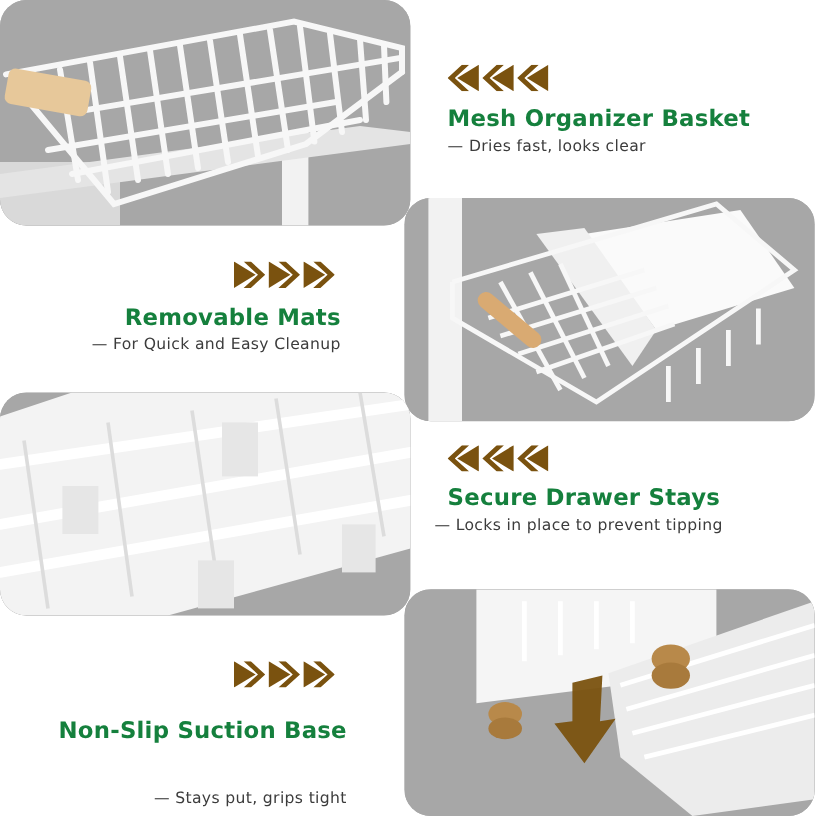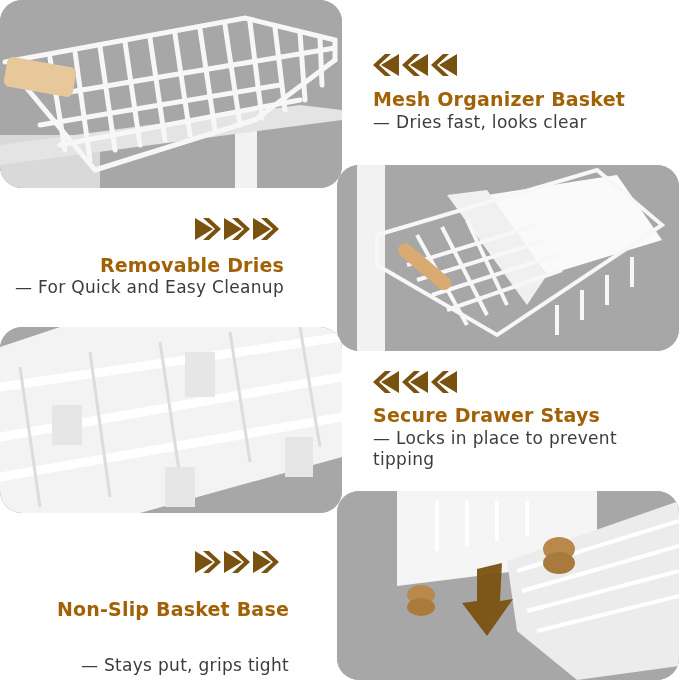--- a/index.html
+++ b/index.html
@@ -1,22 +1,22 @@
 <!DOCTYPE html>
 <html><head>
 <meta charset="utf-8">
 <style>
   html, body { margin:0; padding:0; background:#ffffff; }
   body { width:679px; height:680px; position:relative; overflow:hidden; font-family:"DejaVu Sans", sans-serif; }
   .panel { position:absolute; border-radius:22px; overflow:hidden; background:#a7a7a7; }
   .panel svg { display:block; width:100%; height:100%; }
   .arrows { position:absolute; height:22px; }
   .arrows svg { display:block; height:22px; }
-  .feature-title { position:absolute; font-weight:bold; font-size:19px; color:#a16207; letter-spacing:0.2px; white-space:nowrap; }
-  .feature-sub { position:absolute; font-size:17px; color:#3c3c3c; letter-spacing:0.3px; line-height:21px; }
+  .feature-title { position:absolute; font-weight:bold; font-size:19px; color:#15803d; letter-spacing:0.2px; white-space:nowrap; }
+  .feature-sub { position:absolute; font-size:13px; color:#3c3c3c; letter-spacing:0.3px; line-height:21px; }
   .right { text-align:right; }
 </style>
 </head>
 <body>
 
 <div class="panel" style="left:0;top:0;width:342px;height:188px;">
   <svg viewBox="0 0 342 188">
     <rect width="342" height="188" fill="#a7a7a7"></rect>
     <rect x="0" y="135" width="100" height="53" fill="#d9d9d9"></rect>
     <rect x="235" y="110" width="22" height="78" fill="#f2f2f2"></rect>
@@ -88,21 +88,21 @@
     <g fill="#7a520f">
       <polygon points="0,0 18,11 0,22"></polygon>
         <polygon points="8,0 14,0 26,11 14,22 8,22 20,11"></polygon>
       <polygon points="29,0 47,11 29,22"></polygon>
         <polygon points="37,0 43,0 55,11 43,22 37,22 49,11"></polygon>
       <polygon points="58,0 76,11 58,22"></polygon>
         <polygon points="66,0 72,0 84,11 72,22 66,22 78,11"></polygon>
     </g>
   </svg>
 </div>
-<div class="feature-title right" style="right:395px;top:254px;">Removable Dries</div>
+<div class="feature-title right" style="right:395px;top:254px;">Removable Mats</div>
 <div class="feature-sub right" style="right:395px;top:277px;width:320px;">— For Quick and Easy Cleanup</div>
 
 <div class="panel" style="left:0;top:327px;width:342px;height:186px;">
   <svg viewBox="0 0 342 186">
     <rect width="342" height="186" fill="#a7a7a7"></rect>
     <polygon points="0,20 60,0 342,0 342,130 140,186 0,186" fill="#f3f3f3"></polygon>
     <g stroke="#ffffff" stroke-width="9" fill="none" stroke-linecap="round">
       <line x1="0" y1="60" x2="342" y2="10"></line>
       <line x1="0" y1="110" x2="342" y2="50"></line>
       <line x1="0" y1="150" x2="342" y2="90"></line>
@@ -127,21 +127,21 @@
       <polygon points="0,11 12,0 18,0 6,11 18,22 12,22"></polygon>
         <polygon points="8,11 26,0 26,22"></polygon>
       <polygon points="29,11 41,0 47,0 35,11 47,22 41,22"></polygon>
         <polygon points="37,11 55,0 55,22"></polygon>
       <polygon points="58,11 70,0 76,0 64,11 76,22 70,22"></polygon>
         <polygon points="66,11 84,0 84,22"></polygon>
     </g>
   </svg>
 </div>
 <div class="feature-title" style="left:373px;top:404px;">Secure Drawer Stays</div>
-<div class="feature-sub" style="left:373px;top:428px;width:270px;">— Locks in place to prevent tipping</div>
+<div class="feature-sub" style="left:362px;top:428px;width:270px;">— Locks in place to prevent tipping</div>
 
 <div class="panel" style="left:337px;top:491px;width:342px;height:189px;">
   <svg viewBox="0 0 342 189">
     <rect width="342" height="189" fill="#a7a7a7"></rect>
     <polygon points="60,0 260,0 260,70 60,95" fill="#f5f5f5"></polygon>
     <polygon points="170,70 342,10 342,175 240,189 180,140" fill="#ececec"></polygon>
     <g stroke="#ffffff" stroke-width="4" fill="none">
       <line x1="180" y1="80" x2="342" y2="30"></line>
       <line x1="185" y1="100" x2="342" y2="55"></line>
       <line x1="190" y1="120" x2="342" y2="80"></line>
@@ -164,14 +164,14 @@
     <g fill="#7a520f">
       <polygon points="0,0 18,11 0,22"></polygon>
         <polygon points="8,0 14,0 26,11 14,22 8,22 20,11"></polygon>
       <polygon points="29,0 47,11 29,22"></polygon>
         <polygon points="37,0 43,0 55,11 43,22 37,22 49,11"></polygon>
       <polygon points="58,0 76,11 58,22"></polygon>
         <polygon points="66,0 72,0 84,11 72,22 66,22 78,11"></polygon>
     </g>
   </svg>
 </div>
-<div class="feature-title right" style="right:390px;top:598px;">Non-Slip Basket Base</div>
+<div class="feature-title right" style="right:390px;top:598px;">Non-Slip Suction Base</div>
 <div class="feature-sub right" style="right:390px;top:655px;width:280px;">— Stays put, grips tight</div>
 
 </body></html>

